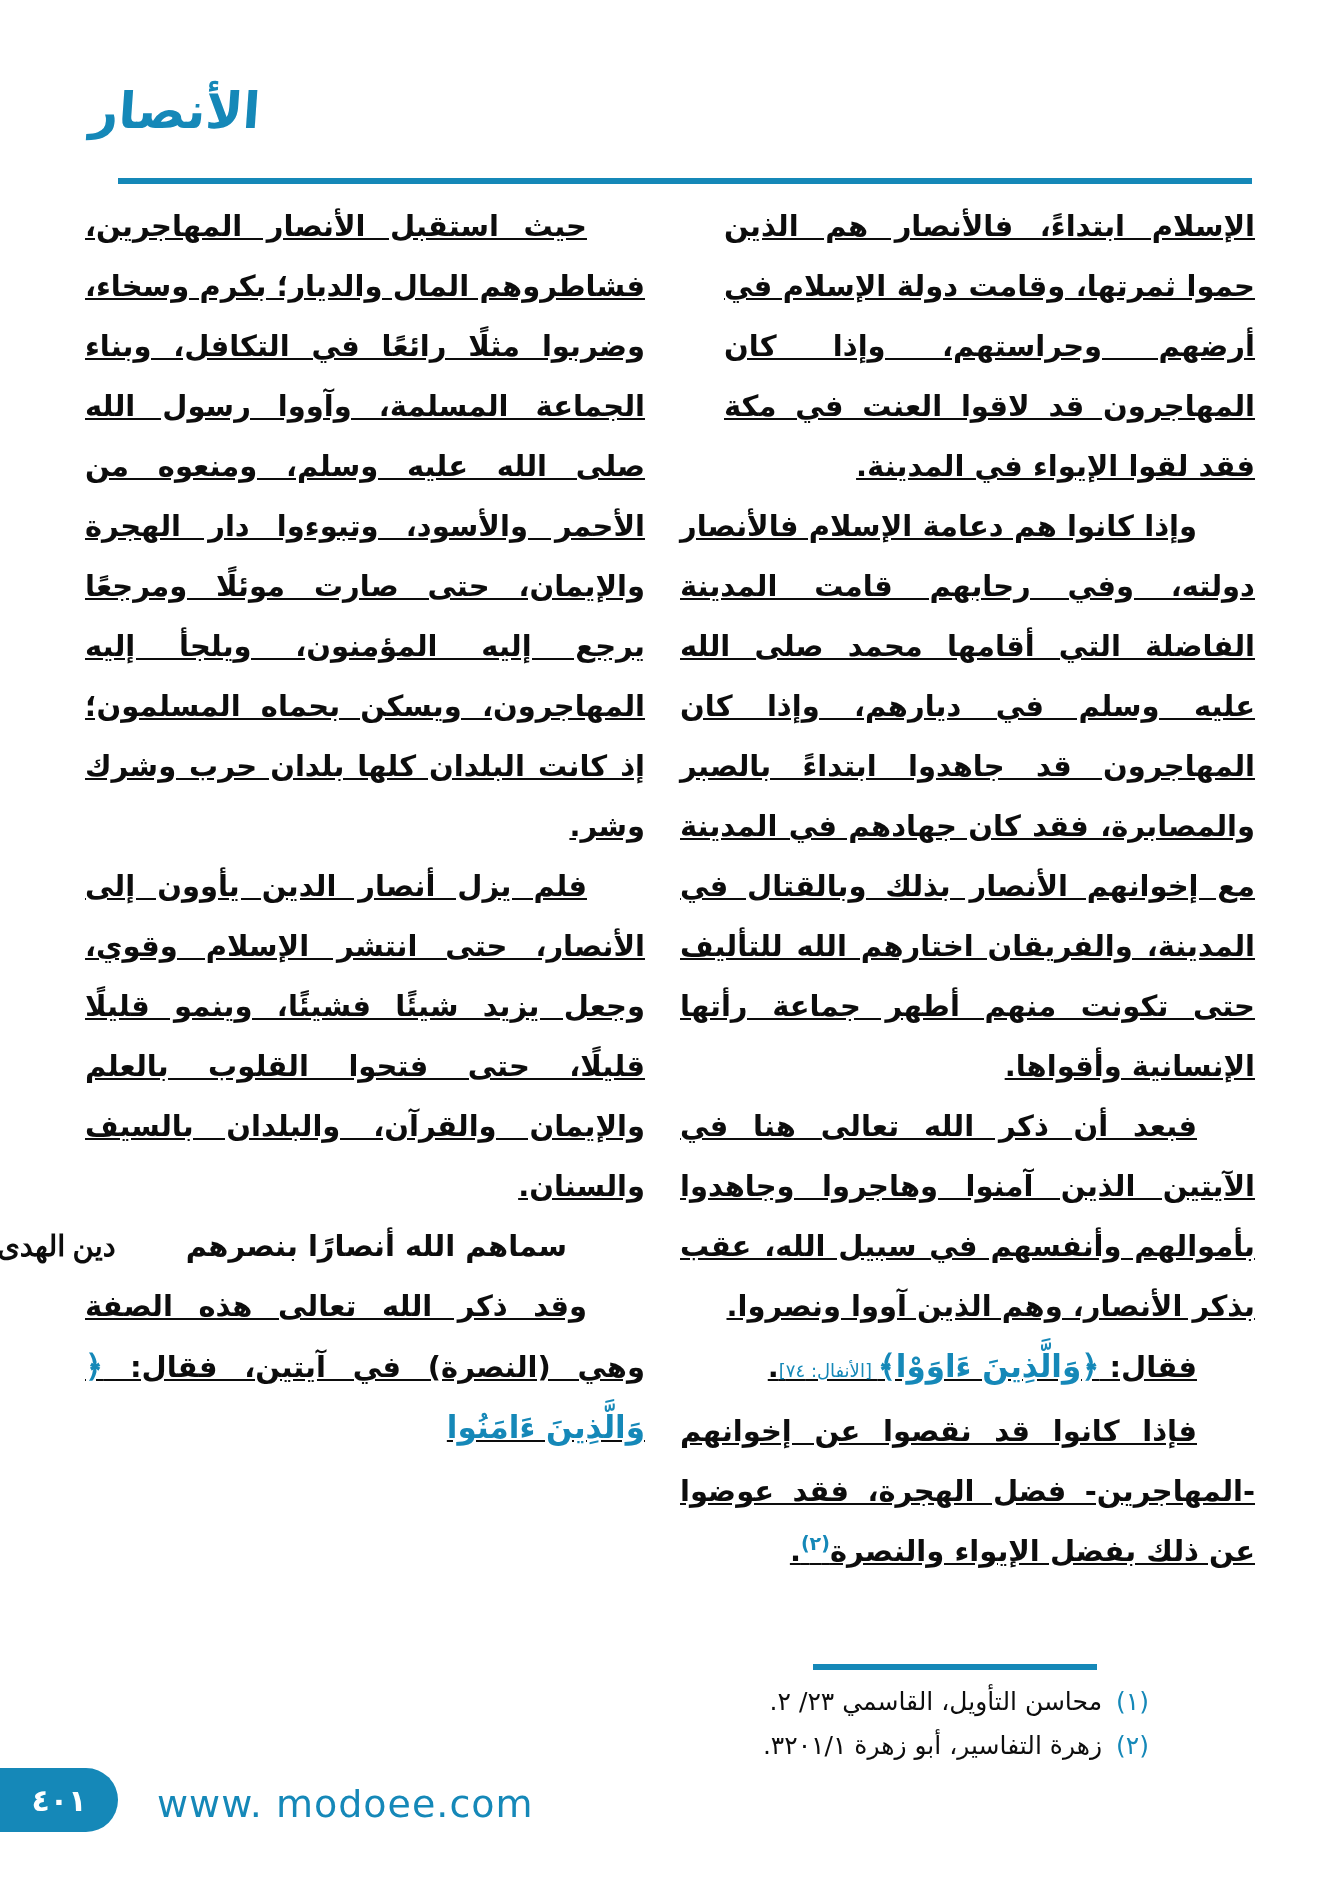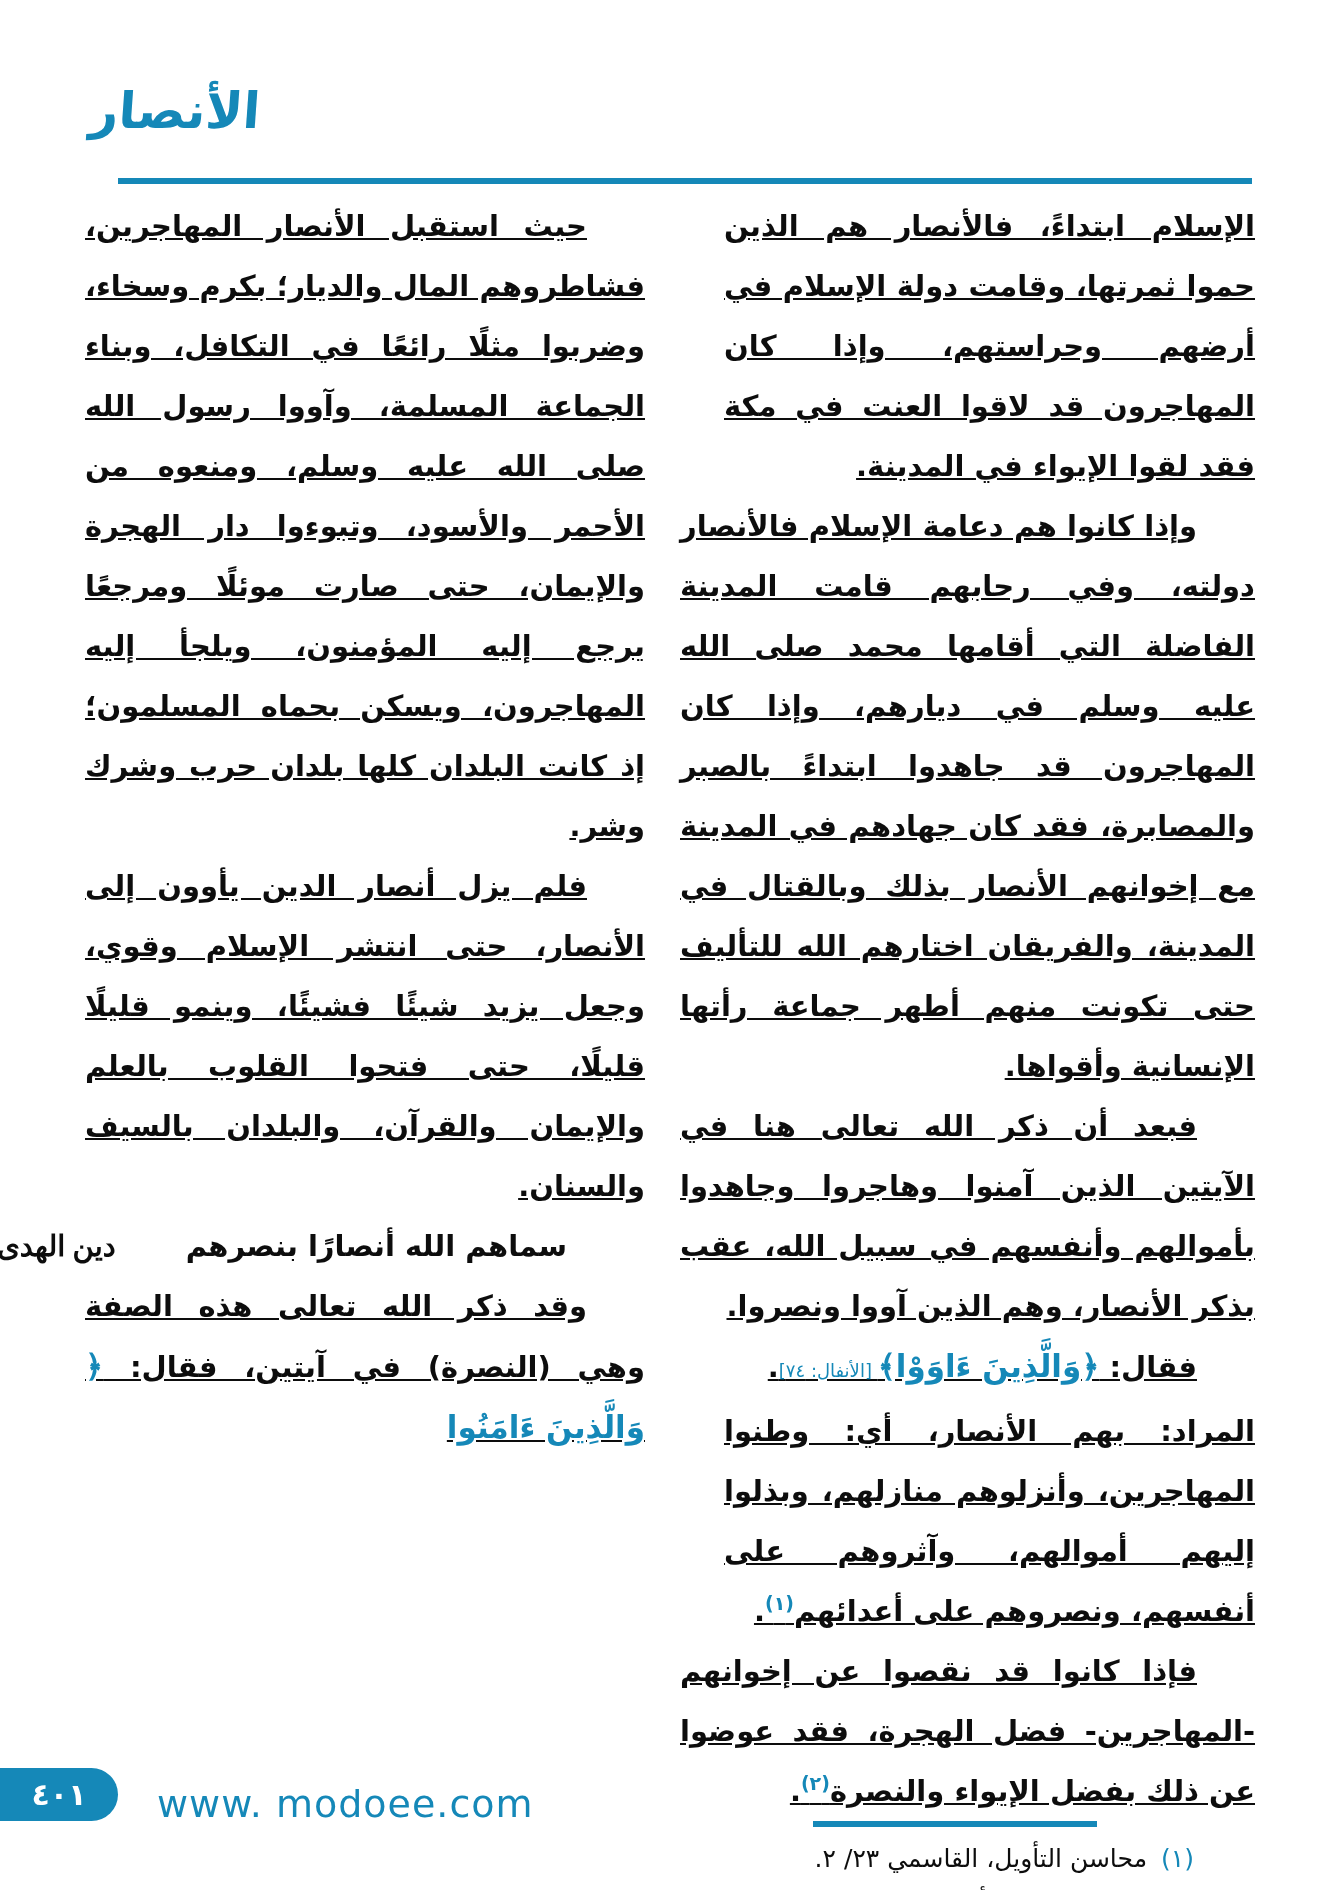--- a/index.html
+++ b/index.html
@@ -36,25 +36,25 @@
 
   .spacer { flex:1 1 auto; }
 
   .fnblock { flex:0 0 auto; }
   .fnsep { height:6px; background:var(--accent); margin-bottom:10px; }
   .fnsep-right { width:284px; margin-left:auto; margin-right:158px; }
   .fn-line {
     font-size:25px; font-weight:normal; line-height:44px;
     text-align:right; white-space:nowrap;
   }
-  .fn-right .fn-line { margin-right:61px; }
+  .fn-right .fn-line { margin-right:106px; }
   .fn-marker { color:var(--accent); margin-left:14px; }
 
   .page-badge {
-    position:absolute; left:0; top:1768px; width:118px; height:53px;
+    position:absolute; left:0; top:1768px; width:118px; height:64px;
     background:var(--accent); border-radius:0 32px 32px 0;
     color:#ffffff; font-size:30px; font-weight:bold; letter-spacing:6px;
     display:flex; align-items:center; justify-content:center;
   }
   .website {
     position:absolute; left:157px; top:1782px; direction:ltr;
     color:var(--accent); font-size:38px; letter-spacing:1px; text-decoration:none;
   }
 </style>
 </head>
@@ -63,21 +63,20 @@
 <div class="page">
 
   <div class="title">الأنصار</div>
   <div class="hrule"></div>
 
   <div class="col col-right">
     <p class="noindent">الإسلام ابتداءً، فالأنصار هم الذين حموا ثمرتها، وقامت دولة الإسلام في أرضهم وحراستهم، وإذا كان المهاجرون قد لاقوا العنت في مكة فقد لقوا الإيواء في المدينة.</p>
     <p>وإذا كانوا هم دعامة الإسلام فالأنصار دولته، وفي رحابهم قامت المدينة الفاضلة التي أقامها محمد صلى الله عليه وسلم في ديارهم، وإذا كان المهاجرون قد جاهدوا ابتداءً بالصبر والمصابرة، فقد كان جهادهم في المدينة مع إخوانهم الأنصار بذلك وبالقتال في المدينة، والفريقان اختارهم الله للتأليف حتى تكونت منهم أطهر جماعة رأتها الإنسانية وأقواها.</p>
     <p>فبعد أن ذكر الله تعالى هنا في الآيتين الذين آمنوا وهاجروا وجاهدوا بأموالهم وأنفسهم في سبيل الله، عقب بذكر الأنصار، وهم الذين آووا ونصروا.</p>
     <p><span>فقال: </span><span class="verse">﴿وَالَّذِينَ ءَاوَوْا﴾</span><span class="ayah-ref"> [الأنفال: ٧٤]</span><span>.</span></p>
-    <p class="noindent"><span>المراد: بهم الأنصار، أي: وطنوا المهاجرين، وأنزلوهم منازلهم، وبذلوا إليهم أموالهم، وآثروهم على أنفسهم، ونصروهم على أعدائهم</span><span class="fnref">(١)</span><span>.</span></p>
     <p><span>فإذا كانوا قد نقصوا عن إخوانهم -المهاجرين- فضل الهجرة، فقد عوضوا عن ذلك بفضل الإيواء والنصرة</span><span class="fnref">(٢)</span><span>.</span></p>
     <div class="spacer"></div>
     <div class="fnblock fn-right">
       <div class="fnsep fnsep-right"></div>
       <div class="fn-line"><span class="fn-marker">(١)</span><span>محاسن التأويل، القاسمي ٢٣/ ٢.</span></div>
       <div class="fn-line"><span class="fn-marker">(٢)</span><span>زهرة التفاسير، أبو زهرة ٣٢٠١/١.</span></div>
     </div>
   </div>
 
   <div class="col col-left">

